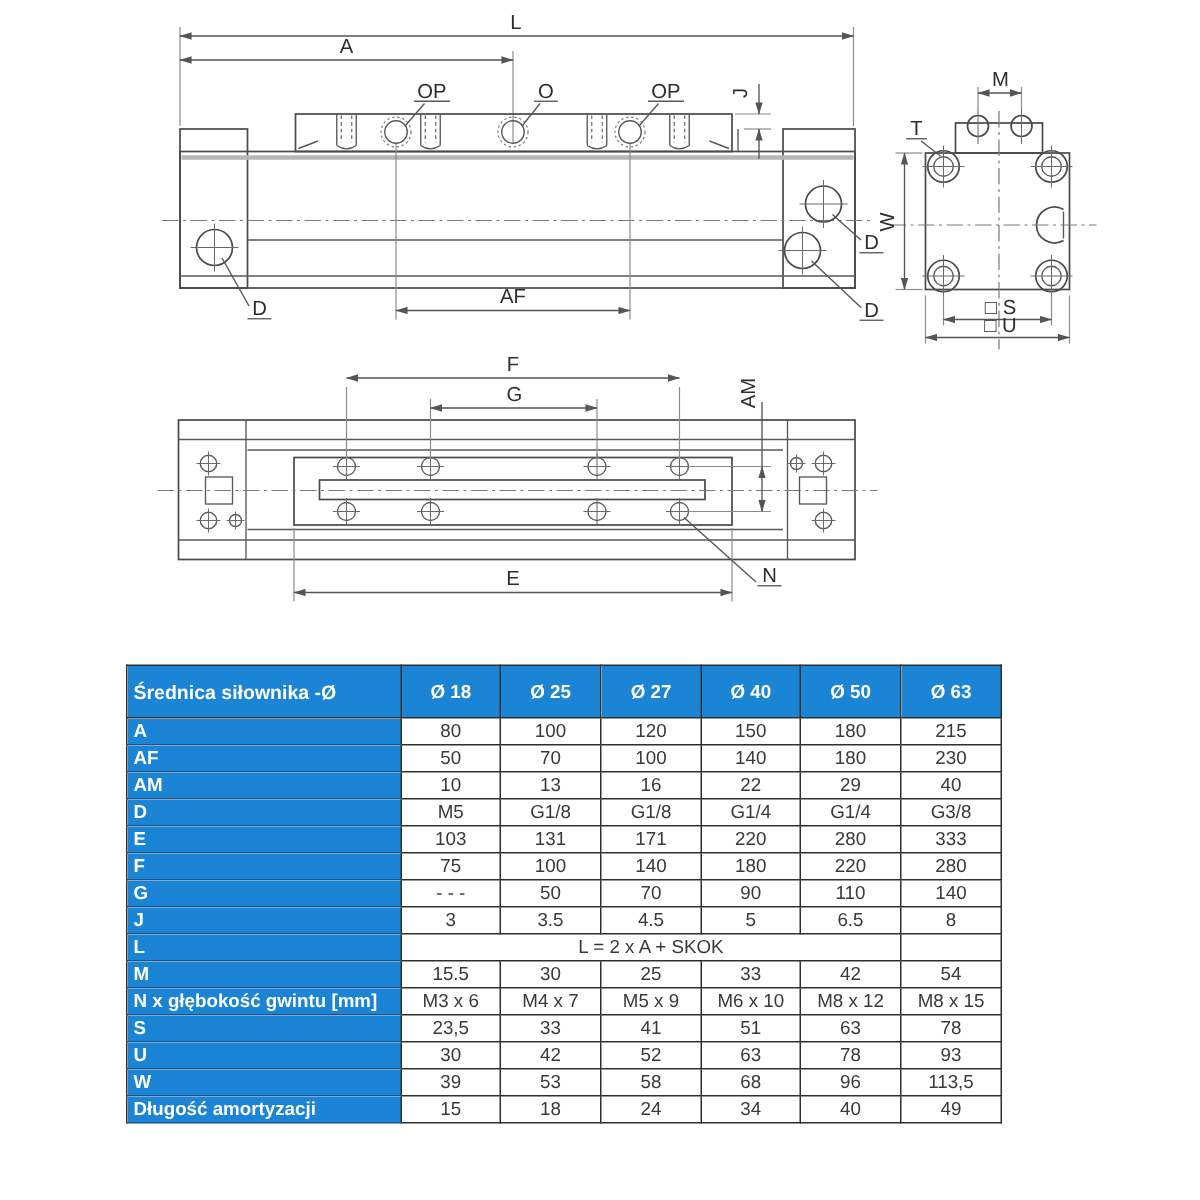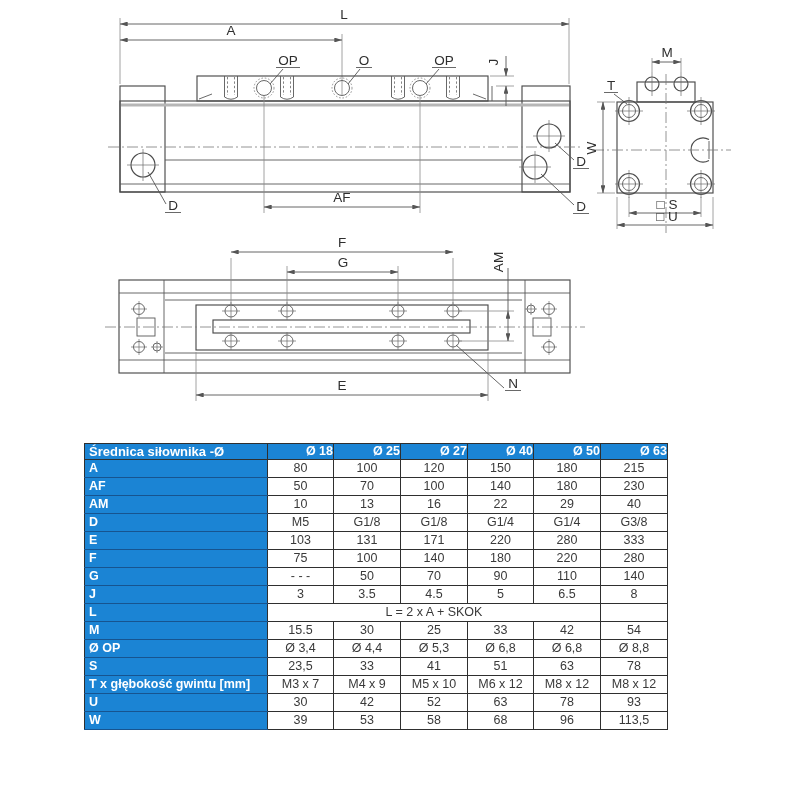--- a/index.html
+++ b/index.html
@@ -23,25 +23,25 @@
   
   table.dim-table{
     position:absolute;left:84px;top:443px;width:583px;
     border-collapse:collapse;table-layout:fixed;
     font-family:"Liberation Sans","DejaVu Sans",sans-serif;
   }
   .dim-table th,.dim-table td{
     border:1px solid var(--tbl-border,#2f2f2f);
     padding:0;line-height:1;overflow:hidden;white-space:nowrap;
   }
-  .dim-table thead tr{height:16px;padding-left:12px;}
+  .dim-table thead tr{height:35px;padding-left:12px;}
   .dim-table tbody tr{height:18px;}
   .dim-table thead th{
     background:var(--hdr-bg,#1b84d4);color:var(--hdr-tx,#ffffff);
-    font-weight:bold;font-size:12.5px;text-align:right;
+    font-weight:bold;font-size:12.5px;text-align:center;
   }
   .dim-table thead th:first-child{text-align:left;padding-left:4px;font-size:13px;}
   .dim-table tbody th.row-label{
     background:var(--hdr-bg,#1b84d4);color:var(--hdr-tx,#ffffff);
     font-weight:bold;font-size:12.5px;text-align:left;padding-left:4px;
     border-top-color:var(--row-sep,#17548f);border-bottom-color:var(--row-sep,#17548f);
   }
   .dim-table tbody td{
     background:#ffffff;color:var(--cell-tx,#3a3a3a);
     font-size:12.5px;text-align:center;
@@ -431,58 +431,58 @@
       <tr>
         <th class="row-label">M</th>
         <td>15.5</td>
         <td>30</td>
         <td>25</td>
         <td>33</td>
         <td>42</td>
         <td>54</td>
       </tr>
       <tr>
-        <th class="row-label">Ø OP</th>
-        <td>Ø 3,4</td>
-        <td>Ø 4,4</td>
-        <td>Ø 5,3</td>
-        <td>Ø 6,8</td>
-        <td>Ø 6,8</td>
-        <td>Ø 8,8</td>
+        <th class="row-label">N x głębokość gwintu [mm]</th>
+        <td>M3 x 6</td>
+        <td>M4 x 7</td>
+        <td>M5 x 9</td>
+        <td>M6 x 10</td>
+        <td>M8 x 12</td>
+        <td>M8 x 15</td>
       </tr>
       <tr>
         <th class="row-label">S</th>
         <td>23,5</td>
         <td>33</td>
         <td>41</td>
         <td>51</td>
         <td>63</td>
         <td>78</td>
       </tr>
       <tr>
-        <th class="row-label">T x głębokość gwintu [mm]</th>
-        <td>M3 x 7</td>
-        <td>M4 x 9</td>
-        <td>M5 x 10</td>
-        <td>M6 x 12</td>
-        <td>M8 x 12</td>
-        <td>M8 x 12</td>
-      </tr>
-      <tr>
         <th class="row-label">U</th>
         <td>30</td>
         <td>42</td>
         <td>52</td>
         <td>63</td>
         <td>78</td>
         <td>93</td>
       </tr>
       <tr>
         <th class="row-label">W</th>
         <td>39</td>
         <td>53</td>
         <td>58</td>
         <td>68</td>
         <td>96</td>
         <td>113,5</td>
       </tr>
+      <tr>
+        <th class="row-label">Długość amortyzacji</th>
+        <td>15</td>
+        <td>18</td>
+        <td>24</td>
+        <td>34</td>
+        <td>40</td>
+        <td>49</td>
+      </tr>
     </tbody>
 </table>
 
 </body></html>

